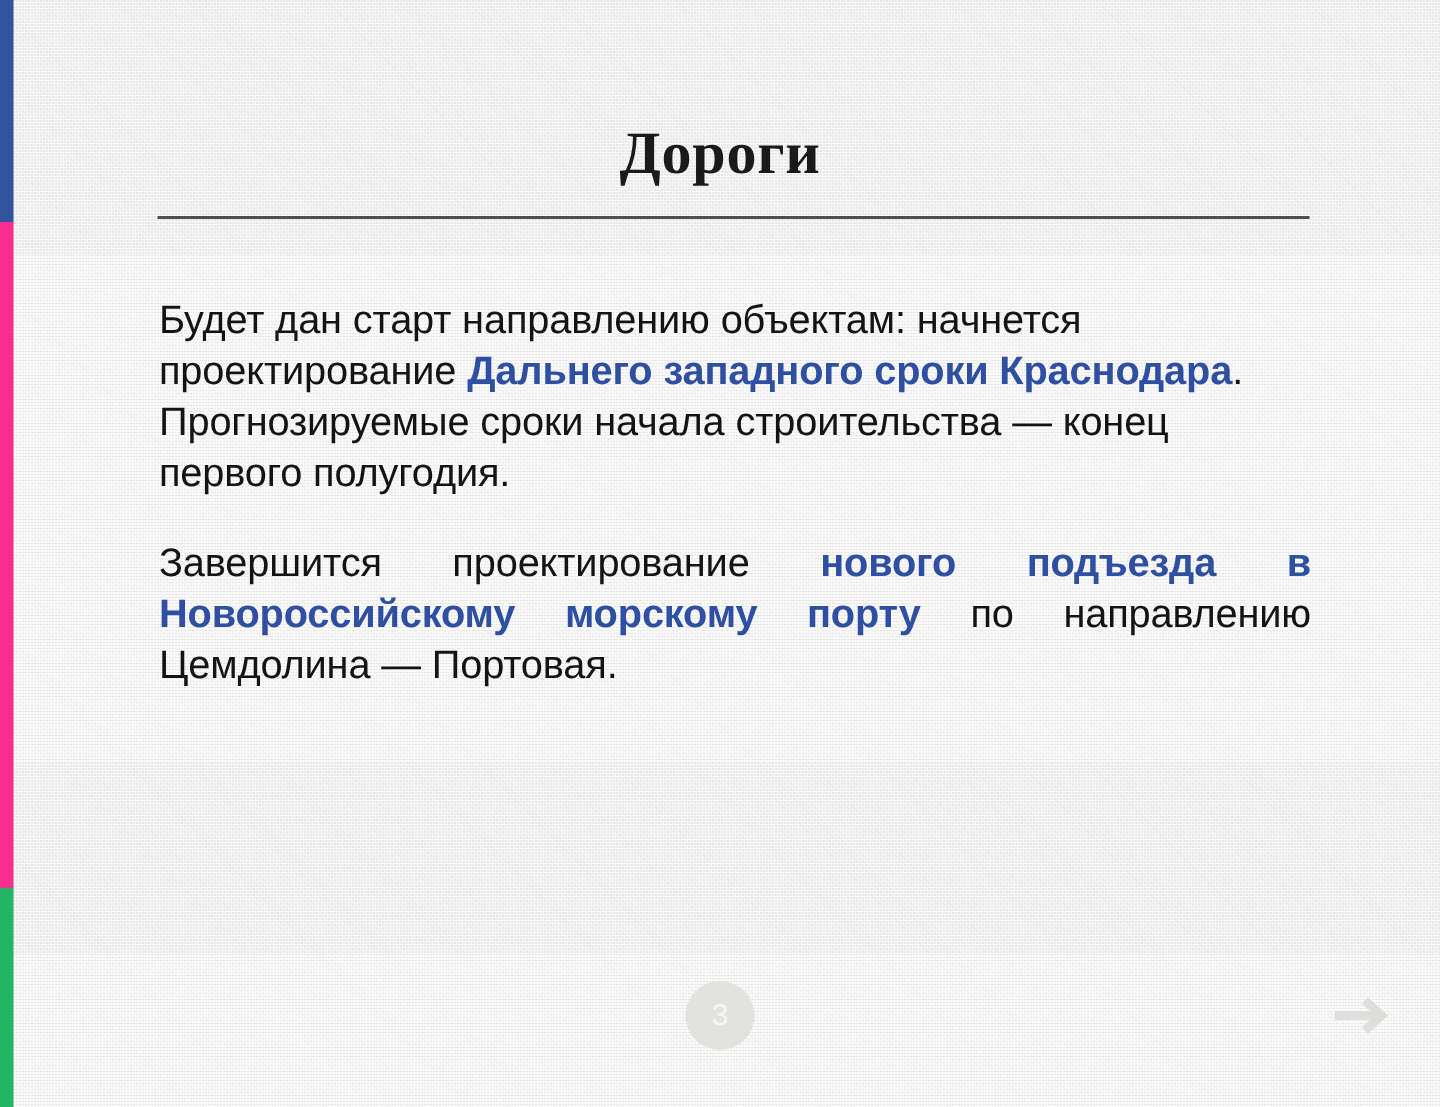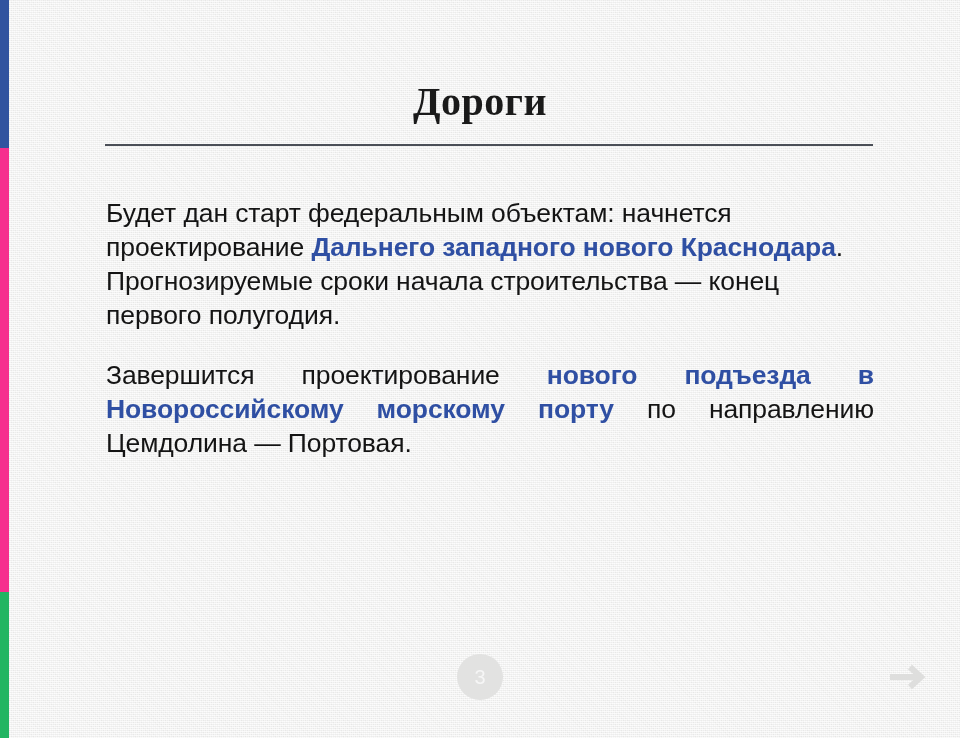--- a/index.html
+++ b/index.html
@@ -121,21 +121,21 @@
     <div class="accent-seg" style="background:#f62f8e;height:444px;"></div>
     <div class="accent-seg" style="background:#22b562;height:146px;"></div>
   </div>
 
   <div class="title">Дороги</div>
   <div class="title-rule"></div>
 
   <div class="body">
 
 
-    <p class="para"><span>Будет дан старт федеральным объектам: начнется проектирование </span><span class="hl">Дальнего западного нового Краснодара</span><span>. Прогнозируемые сроки начала строительства — конец первого полугодия.</span></p>
+    <p class="para"><span>Будет дан старт направлению объектам: начнется проектирование </span><span class="hl">Дальнего западного сроки Краснодара</span><span>. Прогнозируемые сроки начала строительства — конец первого полугодия.</span></p>
 
     <p class="para justify"><span>Завершится проектирование </span><span class="hl">нового подъезда в Новороссийскому морскому порту</span><span> по направлению Цемдолина — Портовая.</span></p>
 
   </div>
 
   <div class="page-badge">3</div>
 
   <div class="next-arrow">
     <svg width="44" height="34" viewBox="0 0 44 34" aria-hidden="true">
       <path d="M2 17 H30 M22 7 L33 17 L22 27" fill="none" stroke="#dededd" stroke-width="6" stroke-linecap="butt" stroke-linejoin="miter"></path>

